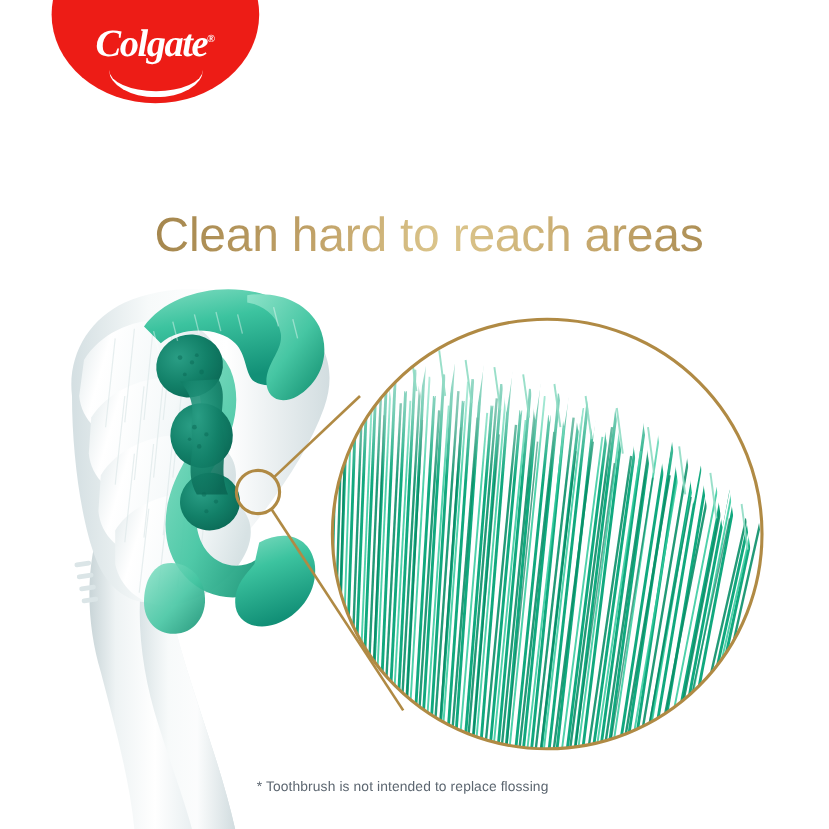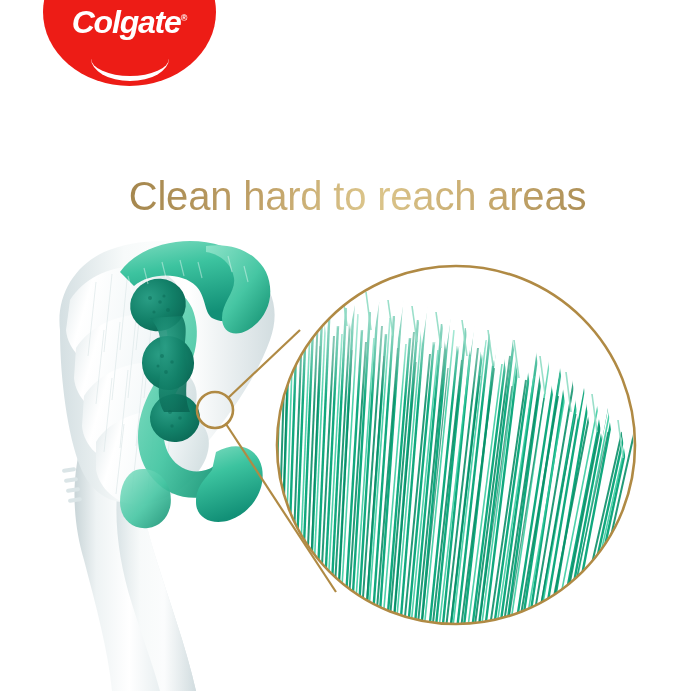--- a/index.html
+++ b/index.html
@@ -13,24 +13,24 @@
   .stage{position:absolute;left:0;top:0;width:691px;height:691px;overflow:hidden;background:#fff;}
 
   
   .logo-wrap{position:absolute;left:43px;top:-62px;width:173px;height:148px;}
   .logo-disc{
     position:absolute;left:0;top:0;width:173px;height:148px;
     background:#ED1C16;
     border-radius:50%;
   }
   .logo-text{
-    position:absolute;left:0;top:68px;width:173px;
+    position:absolute;left:0;top:82px;width:173px;
     text-align:center;
     color:#ffffff;
-    font-family:Liberation Sans, sans-serif;
+    font-family:Liberation Serif, serif;
     font-style:italic;
     font-weight:700;
     font-size:32px;
     letter-spacing:-1.2px;
     line-height:1;
     white-space:nowrap;
   }
   .logo-reg{
     font-size:9px;
     vertical-align:super;
@@ -422,14 +422,15 @@
 
   <div class="logo-wrap">
     <div class="logo-disc"></div>
     <div class="logo-text"><span>Colgate</span><span class="logo-reg">®</span></div>
     <div class="logo-smile"></div>
   </div>
 
 
   <div class="subhead">Clean hard to reach areas</div>
 
+  <div class="footnote">* Toothbrush is not intended to replace flossing</div>
 
 </div>
 
 </body></html>

